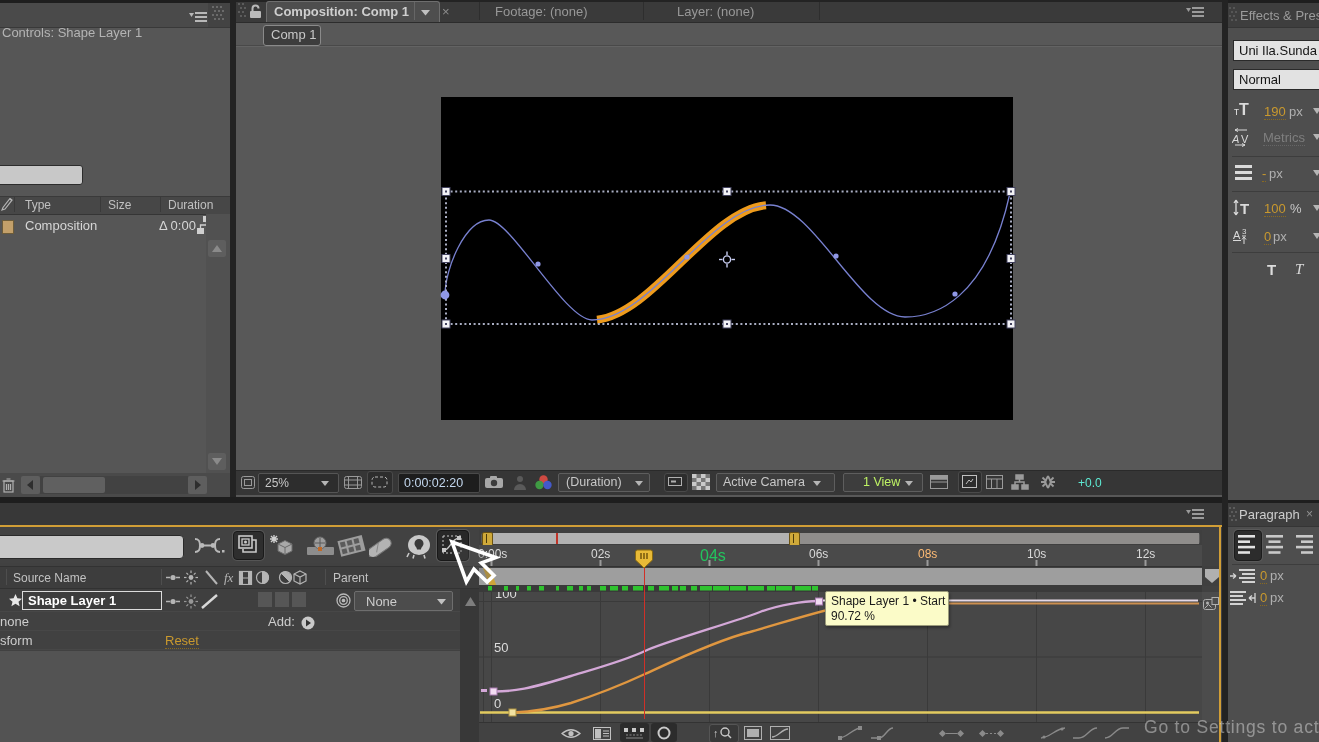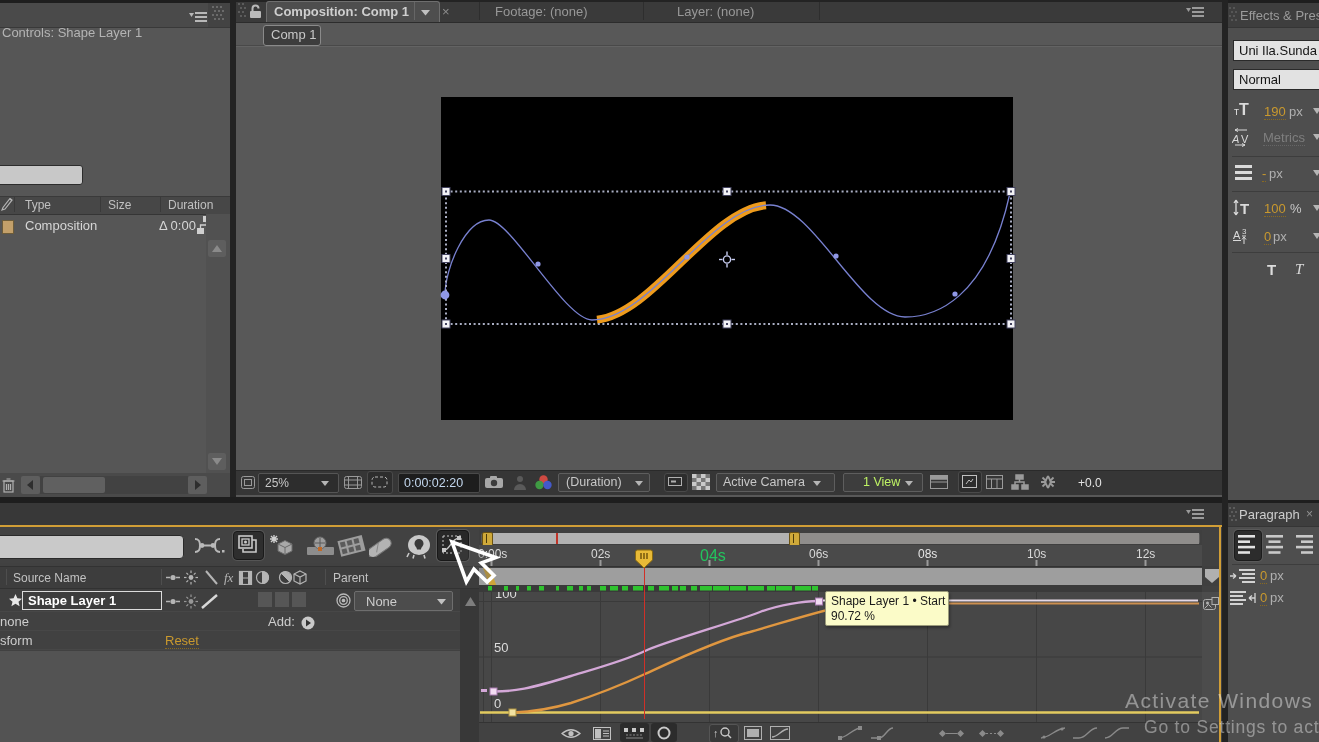--- a/index.html
+++ b/index.html
@@ -292,21 +292,21 @@
           <rect x="1" y="11" width="6" height="4" fill="#9a9a9a"></rect>
           <rect x="11" y="11" width="6" height="4" fill="#9a9a9a"></rect>
           <path d="M8.5,5 v3 M4,11 v-3 h9 v3"></path>
         </g>
       </svg>
   <svg class="abs" style="left:803px;top:474px;" width="18" height="16">
         <g stroke="#9a9a9a" stroke-width="1.8">
           <path d="M9,2 L12,8 L9,14 M9,2 L6,8 L9,14 M2,8 h5 M11,8 h5 M3.5,3.5 l4,4 M14.5,3.5 l-4,4 M3.5,12.5 l4,-4 M14.5,12.5 l-4,-4" fill="none"></path>
         </g>
       </svg>
-  <div class="txt" style="left:842px;top:476px;font-size:12px;color:#e5e5e5;text-decoration-style:dotted;text-align:right;">+0.0</div>
+  <div class="txt" style="left:842px;top:476px;font-size:12px;color:#5eead4;text-decoration-style:dotted;text-align:right;">+0.0</div>
 </div>
 
 <div class="abs" id="charpanel" style="left:1228px;top:0;width:91px;height:500px;background:#4e4e4e;">
   <div class="abs" style="left:0;top:0;width:91px;height:3px;background:#1e1e1e;"></div>
   <div class="abs" style="left:0;top:3px;width:91px;height:24px;background:#3e3e3e;border-bottom:1px solid #353535;"></div>
   <svg class="abs" style="left:1px;top:7px;" width="8" height="16">
     <g fill="#565656">
           <rect x="0" y="0" width="2" height="2"></rect>
           <rect x="4" y="0" width="2" height="2"></rect>
     <rect x="2" y="4" width="2" height="2"></rect>
@@ -580,21 +580,21 @@
   <div class="abs" style="left:482px;top:35px;width:9px;height:13px;background:#cfa93a;border:1px solid #6a5212;border-radius:2px;"></div>
   <div class="abs" style="left:485.5px;top:37px;width:1.5px;height:9px;background:#4a3a0a;"></div>
   <div class="abs" style="left:789px;top:35px;width:9px;height:13px;background:#cfa93a;border:1px solid #6a5212;border-radius:2px;"></div>
   <div class="abs" style="left:792.5px;top:37px;width:1.5px;height:9px;background:#4a3a0a;"></div>
   
   <div class="abs" style="left:479px;top:48px;width:723px;height:21px;background:#4a4a4a;border-bottom:1px solid #323232;"></div>
   <div class="txt" style="left:478px;top:50px;font-size:12px;color:#dadada;">0:00s</div>
   <div class="txt" style="left:591px;top:50px;font-size:12px;color:#dadada;">02s</div>
   <div class="txt" style="left:700px;top:50px;font-size:16px;color:#22c55e;">04s</div>
   <div class="txt" style="left:809px;top:50px;font-size:12px;color:#dadada;">06s</div>
-  <div class="txt" style="left:918px;top:50px;font-size:12px;color:#e5e5e5;">08s</div>
+  <div class="txt" style="left:918px;top:50px;font-size:12px;color:#fdba74;">08s</div>
   <div class="txt" style="left:1027px;top:50px;font-size:12px;color:#dadada;">10s</div>
   <div class="txt" style="left:1136px;top:50px;font-size:12px;color:#dadada;">12s</div>
   <svg class="abs" style="left:479px;top:63px;" width="723" height="6">
     <g fill="#9a9a9a">
           <rect x="11.5" y="0" width="2" height="6"></rect>
           <rect x="120.5" y="0" width="2" height="6"></rect>
           <rect x="229.5" y="0" width="2" height="6"></rect>
           <rect x="338.5" y="0" width="2" height="6"></rect>
           <rect x="447.5" y="0" width="2" height="6"></rect>
           <rect x="556.5" y="0" width="2" height="6"></rect>
@@ -840,21 +840,20 @@
           <rect x="0" y="4" width="13" height="2"></rect>
           <rect x="0" y="8" width="16" height="2"></rect>
           <rect x="0" y="12" width="13" height="2"></rect>
         </g>
     <path d="M25,7 h-6 M19,7 l3,-2.5 M19,7 l3,2.5 M25,2 v10" stroke="#d2d2d2" stroke-width="1.3" fill="none"></path>
   </svg>
   <div class="txt" style="left:32px;top:90px;font-size:13px;color:#c9992e;border-bottom:1px dotted #8a6a20;">0</div>
   <div class="txt" style="left:42px;top:90px;font-size:13px;color:#b0b0b0;">px</div>
 </div>
 
-<div class="txt" style="left:1125px;top:689px;font-size:21px;letter-spacing:1.4px;color:rgba(255,255,255,0.42);z-index:70;">Activate Windows</div>
 <div class="txt" style="left:1144px;top:717px;font-size:17.5px;letter-spacing:0.8px;color:rgba(255,255,255,0.40);z-index:70;">Go to Settings to activate</div>
 
 <svg class="abs" style="left:446px;top:536px;width:60px;height:58px;z-index:50;" viewBox="0 0 60 58">
   <path d="M6,6 L20.4,45.7 L27.9,33.1 L41.1,46.1 L48,39.5 L35.3,26.9 L49.8,21.6 Z" fill="rgba(90,90,90,0.3)" stroke="#ffffff" stroke-width="3.6" stroke-linejoin="miter" stroke-miterlimit="6"></path>
 </svg>
 
 <div class="abs" style="left:230px;top:0;width:6px;height:497px;background:#232323;"></div>
 <div class="abs" style="left:1222px;top:0;width:6px;height:742px;background:#232323;"></div>
 
 </div>

